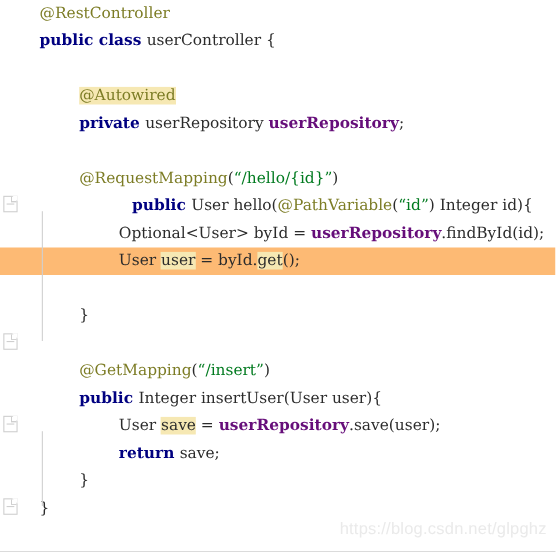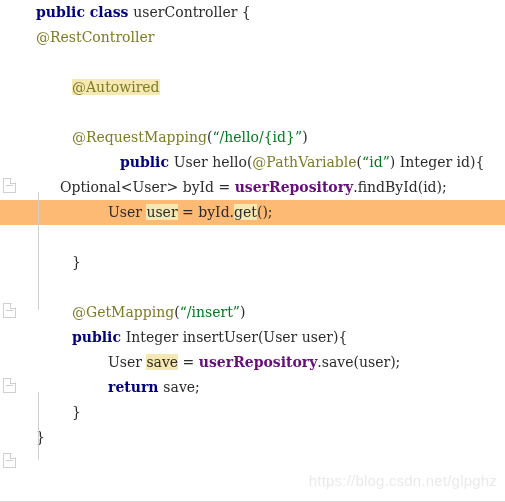--- a/index.html
+++ b/index.html
@@ -84,28 +84,29 @@
 <div id="editor">
 
   <div class="gutter">
       <div class="fold corner" style="top: 178px;"></div>
       <div class="fold corner" style="top: 303px;"></div>
       <div class="fold corner" style="top: 378px;"></div>
       <div class="fold corner" style="top: 453px;"></div>
     </div>
 
   <div class="code">
+      <div class="line" style="padding-left: 36px;"><span class="ann">@RestController</span></div>
       <div class="line" style="padding-left: 36px;"><span class="kw">public class </span><span class="plain">userController {</span></div>
-      <div class="line" style="padding-left: 36px;"><span class="ann">@RestController</span></div>
       <div class="line" style="padding-left: 36px;"></div>
       <div class="line" style="padding-left: 72px;"><span class="ann hl">@Autowired</span></div>
+      <div class="line" style="padding-left: 72px;"><span class="kw">private </span><span class="plain">userRepository </span><span class="fld">userRepository</span><span class="plain">;</span></div>
       <div class="line" style="padding-left: 36px;"></div>
       <div class="line" style="padding-left: 72px;"><span class="ann">@RequestMapping</span><span class="plain">(</span><span class="str">“/hello/{id}”</span><span class="plain">)</span></div>
       <div class="line" style="padding-left: 72px; margin-left: 48px;"><span class="kw">public </span><span class="plain">User hello(</span><span class="ann">@PathVariable</span><span class="plain">(</span><span class="str">“id”</span><span class="plain">) Integer id){</span></div>
-      <div class="line" style="padding-left: 60px;"><span class="plain">Optional&lt;User&gt; byId = </span><span class="fld">userRepository</span><span class="plain">.findById(id);</span></div>
+      <div class="line" style="padding-left: 108px;"><span class="plain">Optional&lt;User&gt; byId = </span><span class="fld">userRepository</span><span class="plain">.findById(id);</span></div>
       <div class="line curline" style="padding-left: 108px;"><span class="plain">User </span><span class="plain hl">user</span><span class="plain"> = byId.</span><span class="plain hl">get</span><span class="plain">();</span></div>
       <div class="line" style="padding-left: 36px;"></div>
       <div class="line" style="padding-left: 72px;"><span class="plain">}</span></div>
       <div class="line" style="padding-left: 36px;"></div>
       <div class="line" style="padding-left: 72px;"><span class="ann">@GetMapping</span><span class="plain">(</span><span class="str">“/insert”</span><span class="plain">)</span></div>
       <div class="line" style="padding-left: 72px;"><span class="kw">public </span><span class="plain">Integer insertUser(User user){</span></div>
       <div class="line" style="padding-left: 108px;"><span class="plain">User </span><span class="plain hl">save</span><span class="plain"> = </span><span class="fld">userRepository</span><span class="plain">.save(user);</span></div>
       <div class="line" style="padding-left: 108px;"><span class="kw">return </span><span class="plain">save;</span></div>
       <div class="line" style="padding-left: 72px;"><span class="plain">}</span></div>
       <div class="line" style="padding-left: 36px;"><span class="plain">}</span></div>

